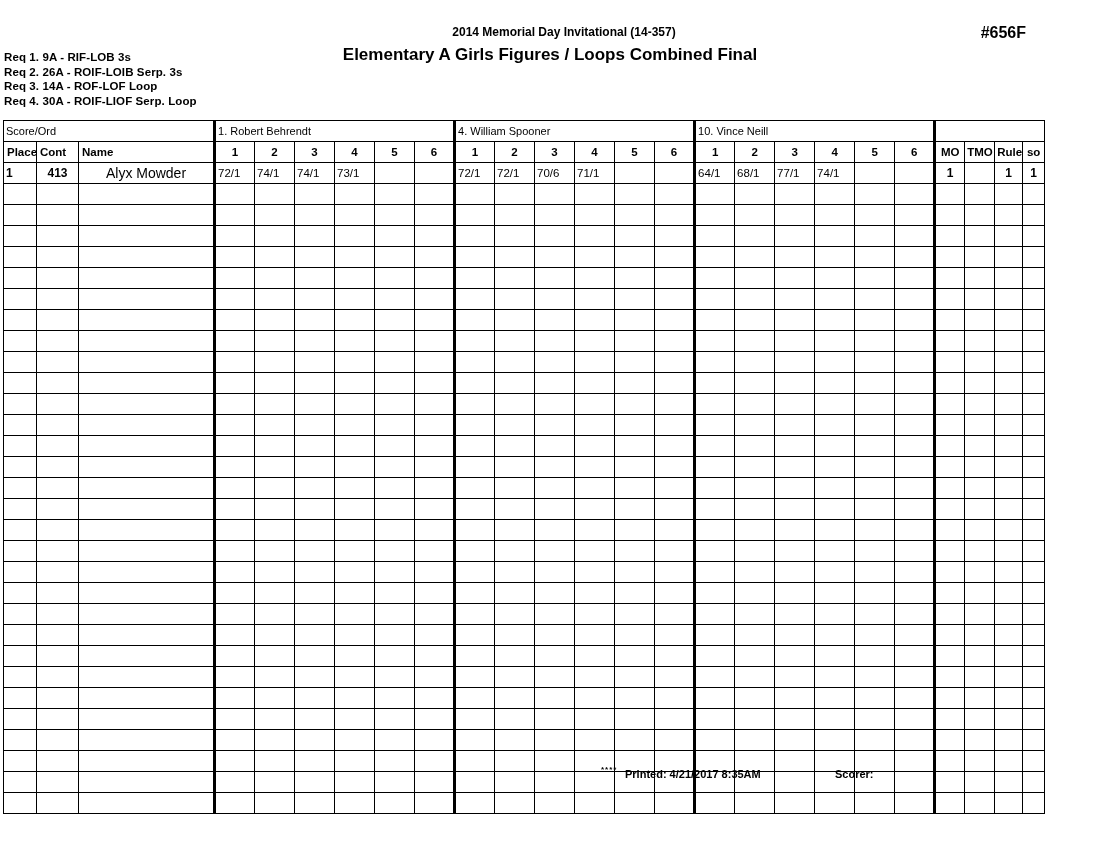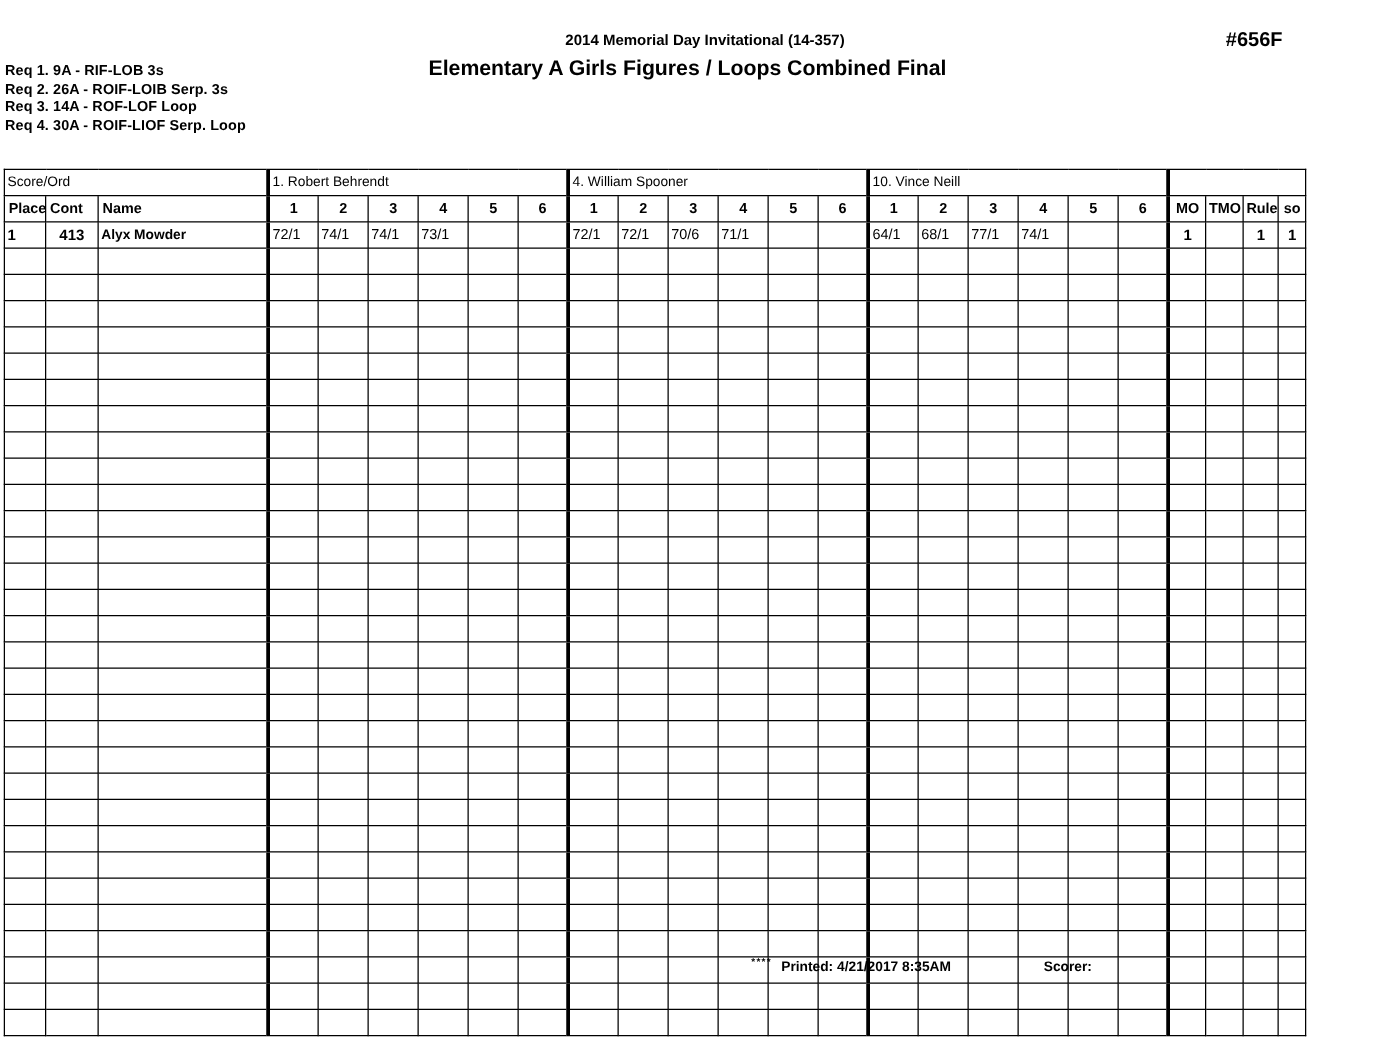--- a/index.html
+++ b/index.html
@@ -73,21 +73,20 @@
     position: absolute;
     left: 3px;
     top: 120px;
     width: 1045px;
   }
   table.grid {
     border-collapse: collapse;
     table-layout: fixed;
     width: 877px;
     font-size: 11.5px;
-    margin-top: 15px;
   }
   table.grid td {
     border: 1px solid #000000;
     height: 20px;
     padding: 0 2px;
     overflow: hidden;
     white-space: nowrap;
     vertical-align: middle;
   }
   
@@ -112,21 +111,21 @@
   .colhead.left {
     text-align: left;
     padding-left: 3px;
   }
   .cell-place, .cell-cont {
     font-weight: bold;
     font-size: 12px;
   }
   .cell-place { text-align: left; padding-left: 3px; }
   .cell-cont  { text-align: center; }
-  .cell-name  { font-weight: bold; font-size: 11px; text-align: left; padding-left: 4px; }
+  .cell-name  { font-weight: normal; font-size: 14px; text-align: center; padding-left: 4px; }
   .cell-score { text-align: left; padding-left: 3px; font-size: 11.5px; }
   .cell-tot   { text-align: center; font-weight: bold; font-size: 12px; }
 
   .empty-row td { height: 20px; }
 
   
   .footer {
     position: absolute;
     left: 0;
     top: 768px;

